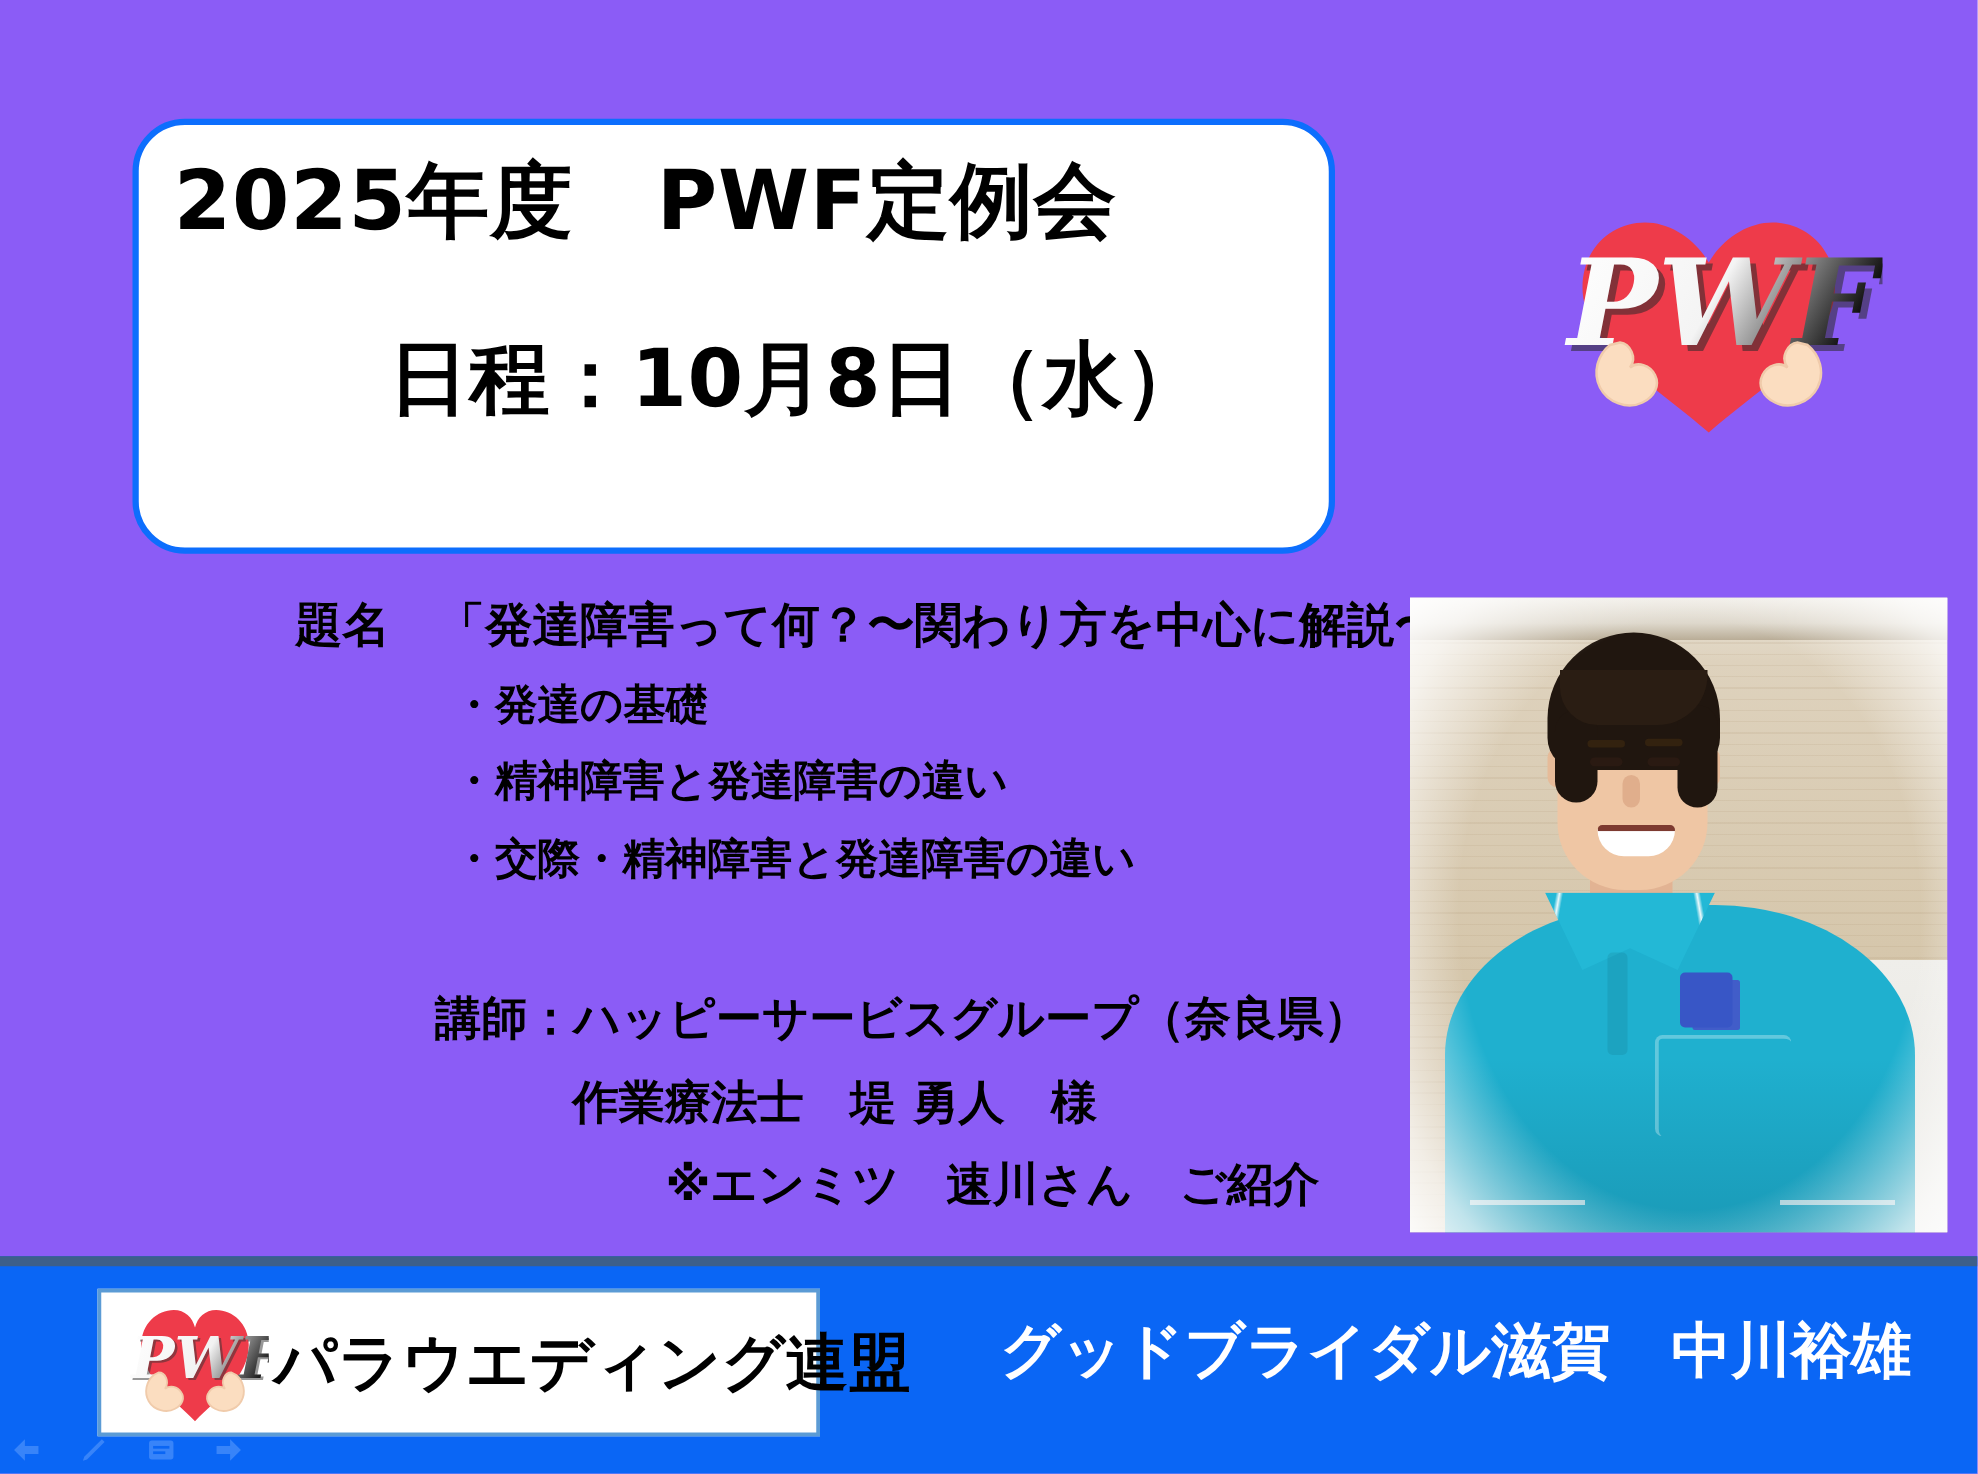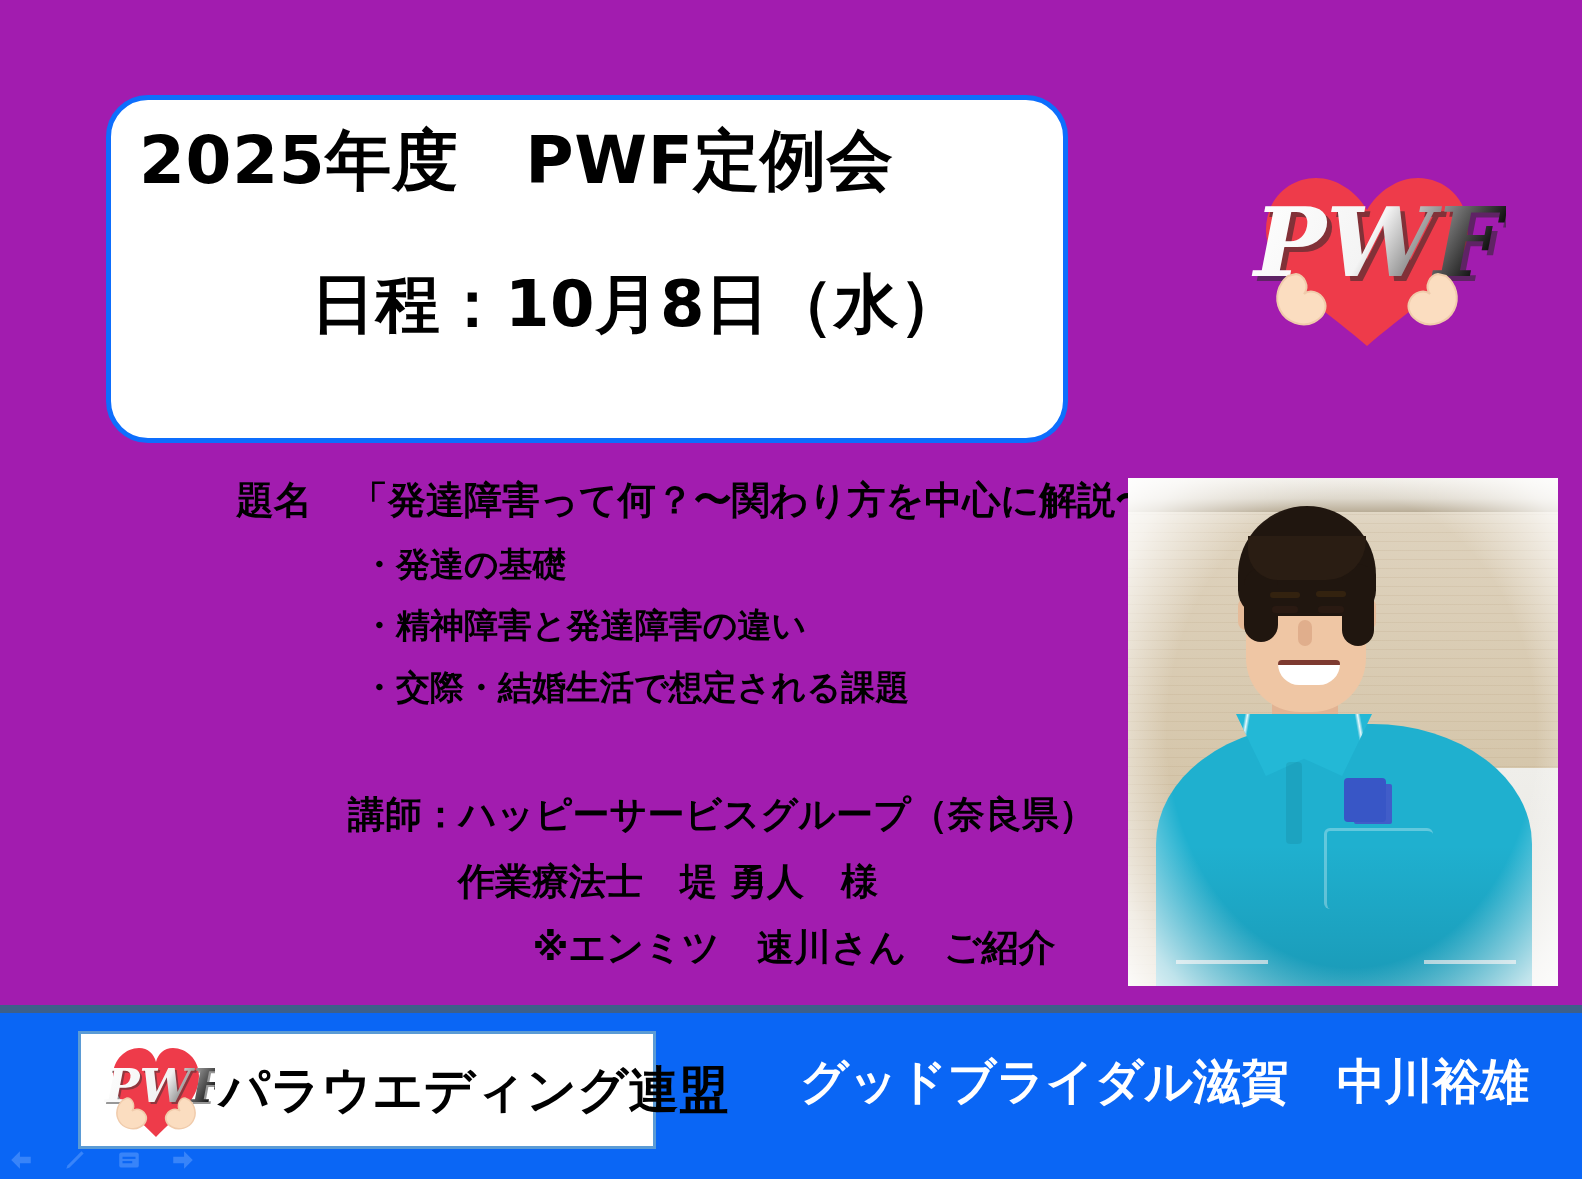--- a/index.html
+++ b/index.html
@@ -3,21 +3,21 @@
 <meta charset="utf-8">
 <style>
   html,body{margin:0;padding:0;}
   body{
     width:1582px;height:1179px;
     background:#ffffff;
     font-family:"DejaVu Sans","Liberation Sans",sans-serif;
     overflow:hidden;
     position:relative;
   }
-  #slide{position:absolute;inset:0;background:#a21caf;}
+  #slide{position:absolute;inset:0;background:#8b5cf6;}
 
   
   #header-box{
     position:absolute;left:106px;top:95px;width:962px;height:348px;
     border:5px solid #0d6efd;border-radius:42px;background:#fff;
     box-sizing:border-box;
   }
   .jp-round{
     font-family:"DejaVu Sans","Liberation Sans",sans-serif;
     font-weight:700;color:#000;letter-spacing:0.01em;
@@ -222,21 +222,21 @@
         <path d="M218 118 C 228 126, 232 140, 226 152 C 220 164, 204 170, 192 164 C 182 159, 178 150, 182 142
                  C 186 134, 196 131, 202 136 C 196 128, 202 117, 210 116 Z" fill="#fbddc0" stroke="#f0cbab" stroke-width="2"></path>
       </g>
     </svg>
   </div>
 
   <div id="body-text">
     <div id="subject-line">題名　「発達障害って何？〜関わり方を中心に解説〜」</div>
     <div class="bullet">・発達の基礎</div>
     <div class="bullet">・精神障害と発達障害の違い</div>
-    <div class="bullet">・交際・結婚生活で想定される課題</div>
+    <div class="bullet">・交際・精神障害と発達障害の違い</div>
   </div>
 
   <div id="lecturer">
     <div id="lec-org" class="lec-line">講師：ハッピーサービスグループ（奈良県）</div>
     <div id="lec-name" class="lec-line">作業療法士　堤 勇人　様</div>
     <div id="lec-note" class="lec-line">※エンミツ　速川さん　ご紹介</div>
   </div>
 
   <div id="portrait">
     <div class="photo">

